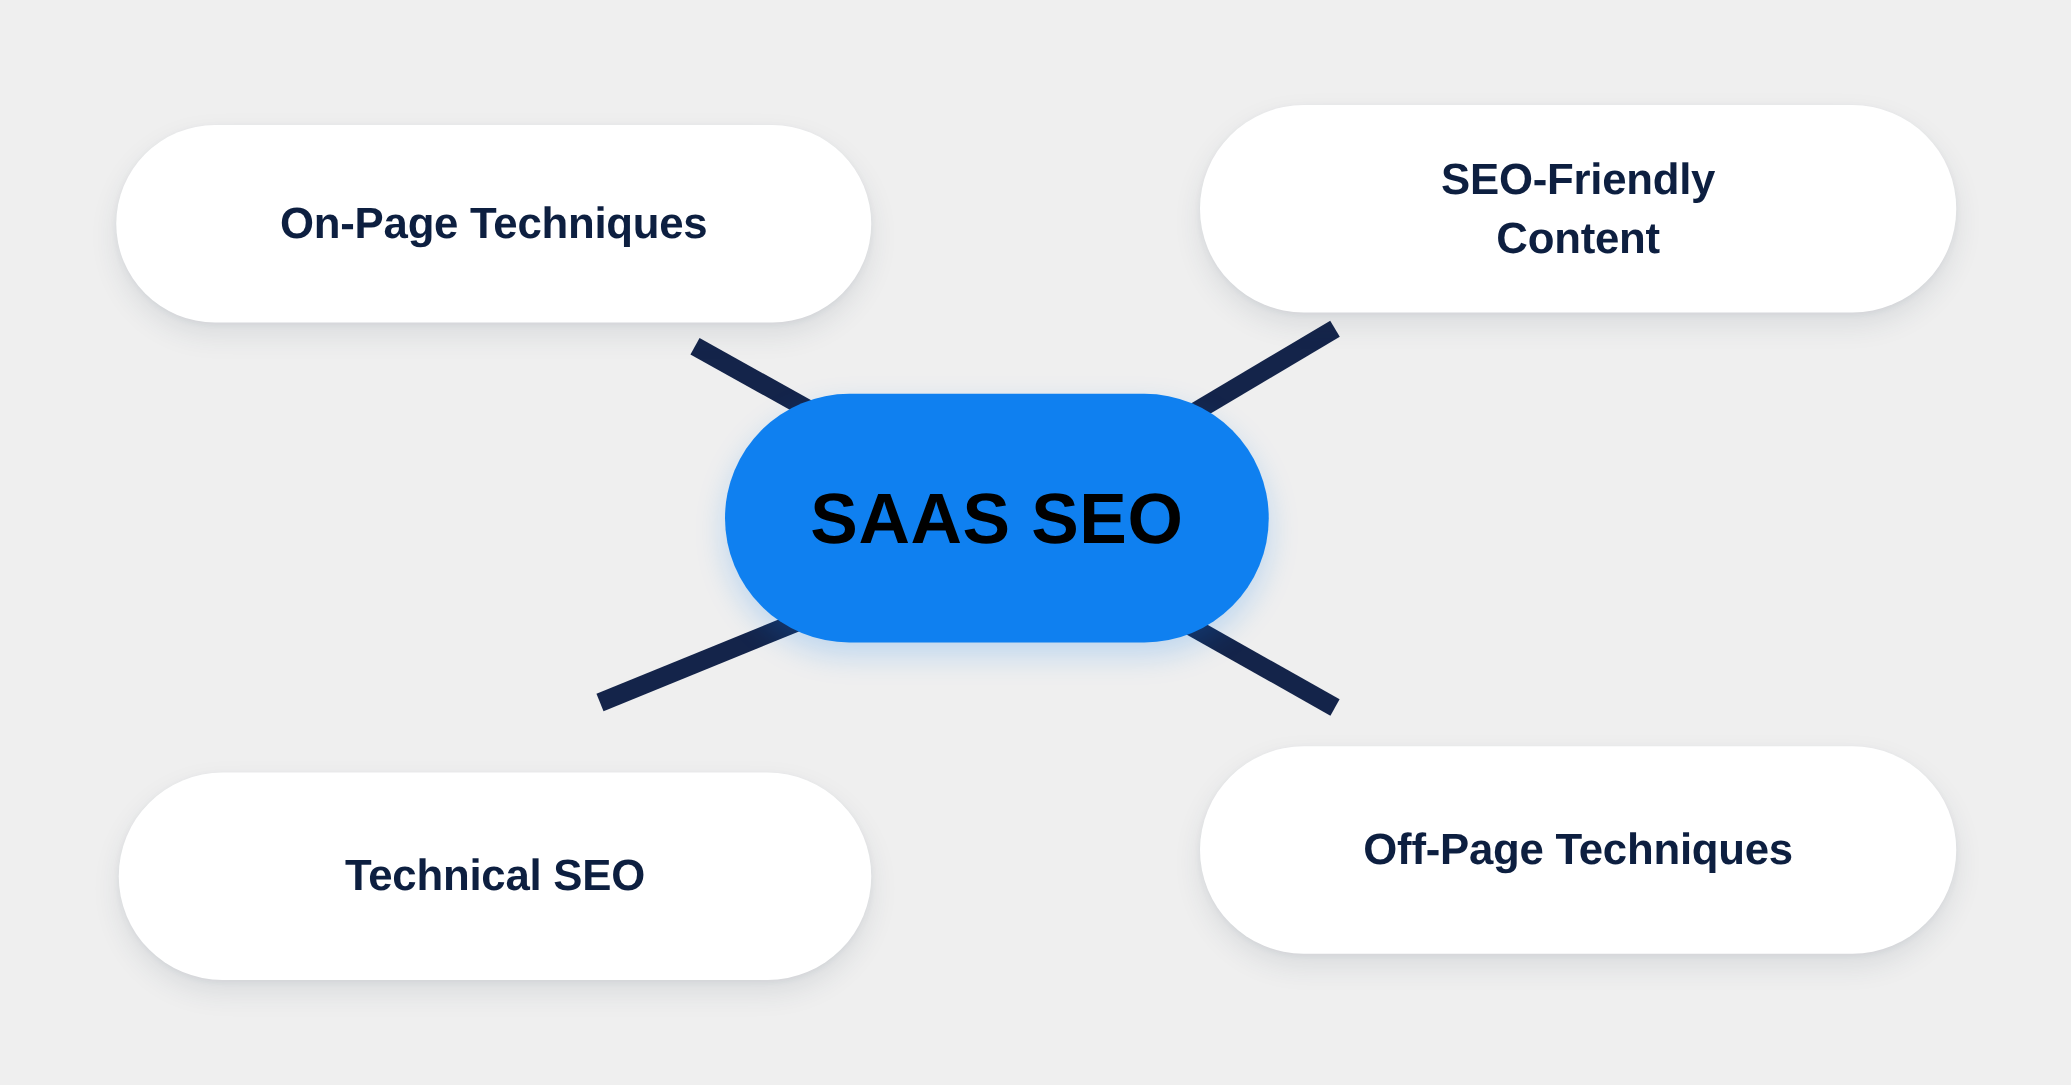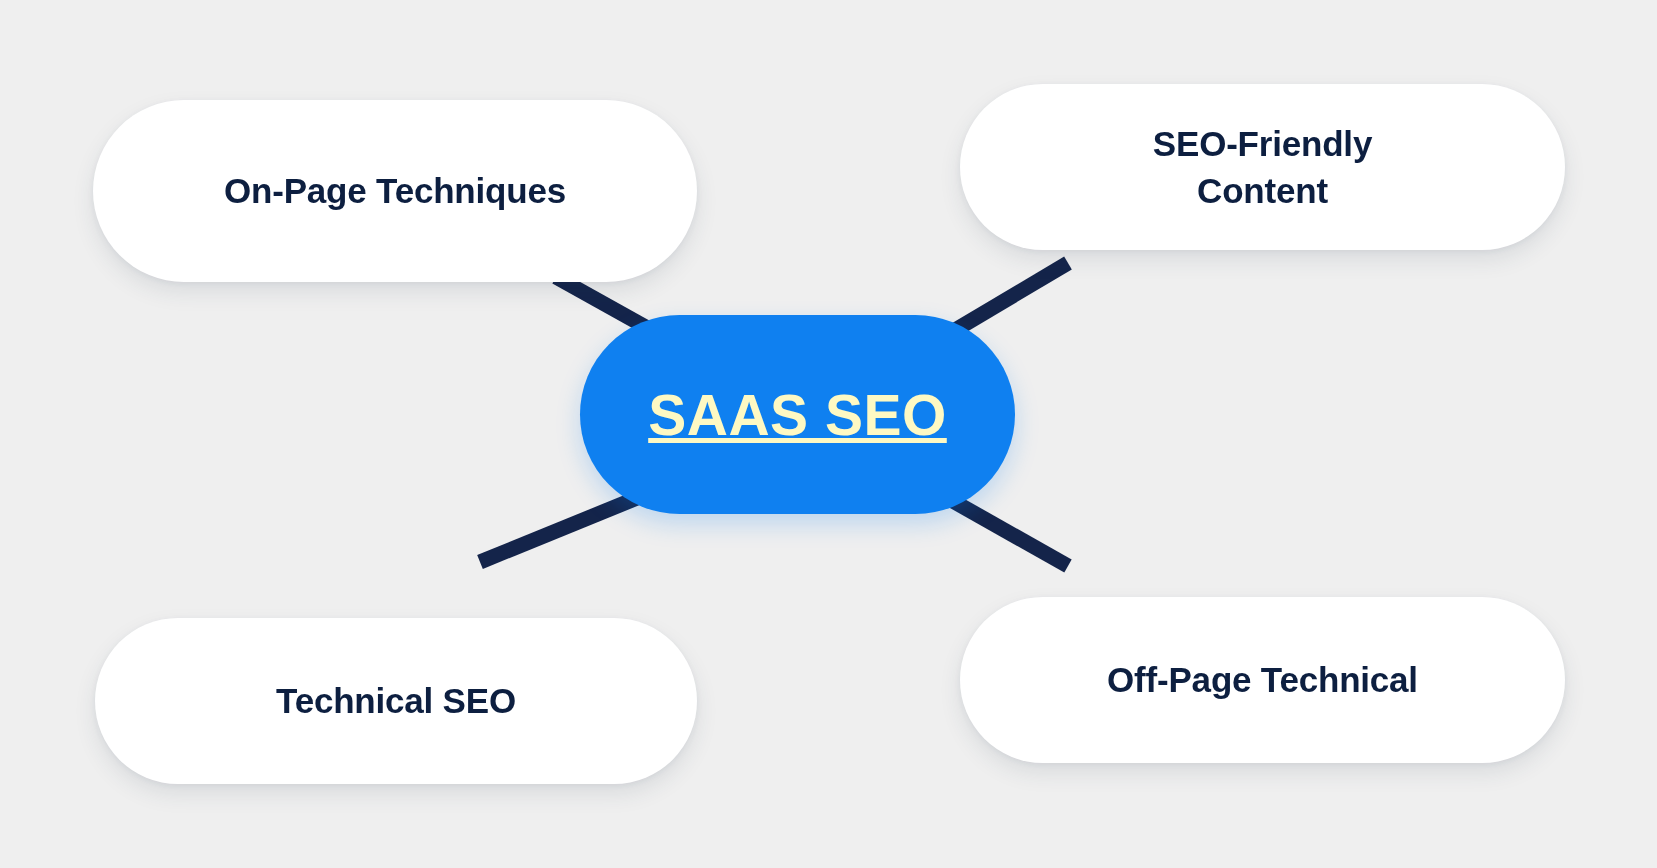--- a/index.html
+++ b/index.html
@@ -46,21 +46,21 @@
   }
   .node-label {
     color: #0d1f40;
     font-size: 35px;
     font-weight: bold;
     letter-spacing: -0.2px;
     line-height: 1.35;
     text-align: center;
     white-space: pre-line;
   }
-  #node-on-page      { left: 93px;  top: 100px; width: 604px; height: 182px; }
+  #node-on-page      { left: 93px;  top: 100px; width: 604px; height: 158px; }
   #node-seo-friendly { left: 960px; top: 84px; width: 605px; height: 166px; }
   #node-technical    { left: 95px;  top: 618px; width: 602px; height: 166px; }
   #node-off-page     { left: 960px; top: 597px; width: 605px; height: 166px; }
 
   
   #node-center {
     position: absolute;
     z-index: 3;
     left: 580px;
     top: 315px;
@@ -102,20 +102,20 @@
   <div class="node-card" id="node-seo-friendly" style="background: rgb(255, 255, 255);">
     <span class="node-label" style="color: rgb(13, 31, 64);">SEO-Friendly
 Content</span>
   </div>
 
   <div class="node-card" id="node-technical" style="background: rgb(255, 255, 255);">
     <span class="node-label" style="color: rgb(13, 31, 64);">Technical SEO</span>
   </div>
 
   <div class="node-card" id="node-off-page" style="background: rgb(255, 255, 255);">
-    <span class="node-label" style="color: rgb(13, 31, 64);">Off-Page Technical</span>
+    <span class="node-label" style="color: rgb(13, 31, 64);">Off-Page Techniques</span>
   </div>
 
   <div id="node-center" style="background: rgb(15, 128, 240);">
-    <span id="center-label" style="color: #fef9c3; text-decoration: underline;">SAAS SEO</span>
+    <span id="center-label" style="color: #000000;">SAAS SEO</span>
   </div>
 
 </div>
 
 </body></html>

